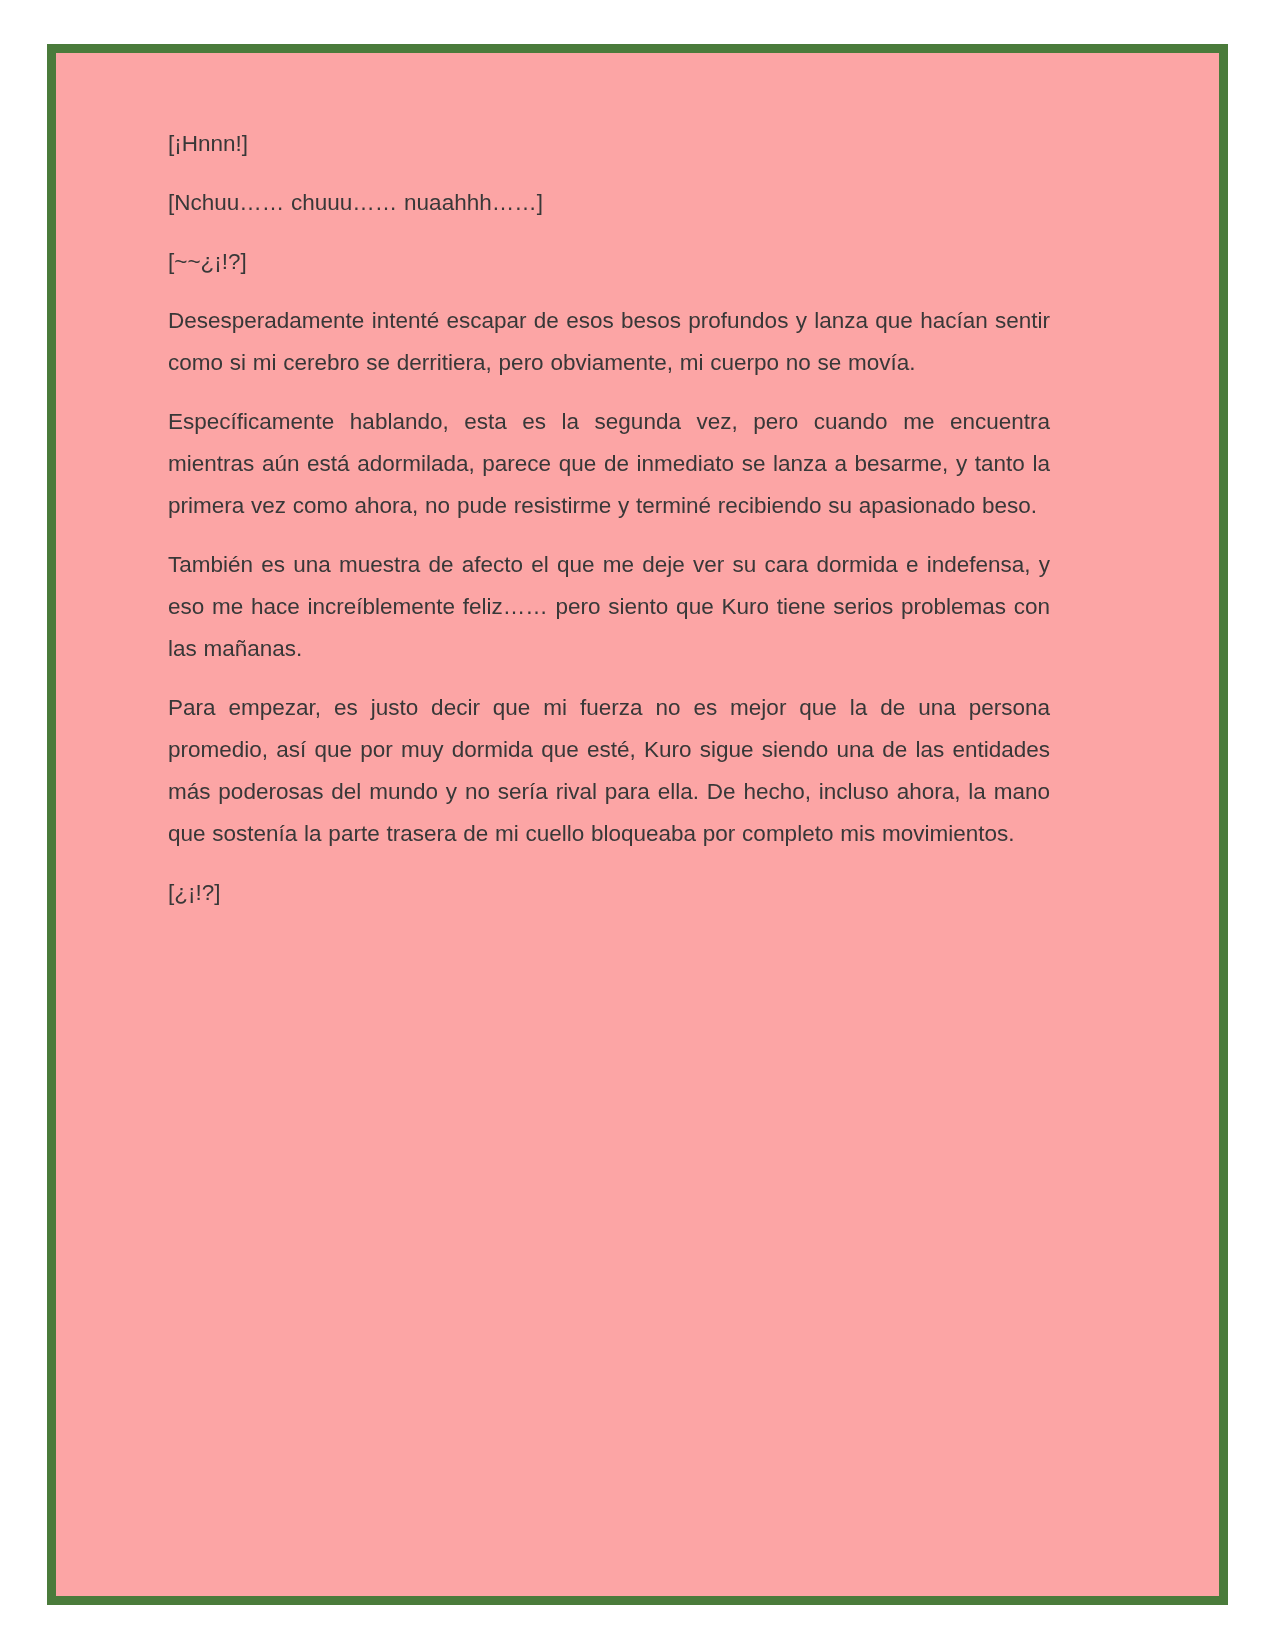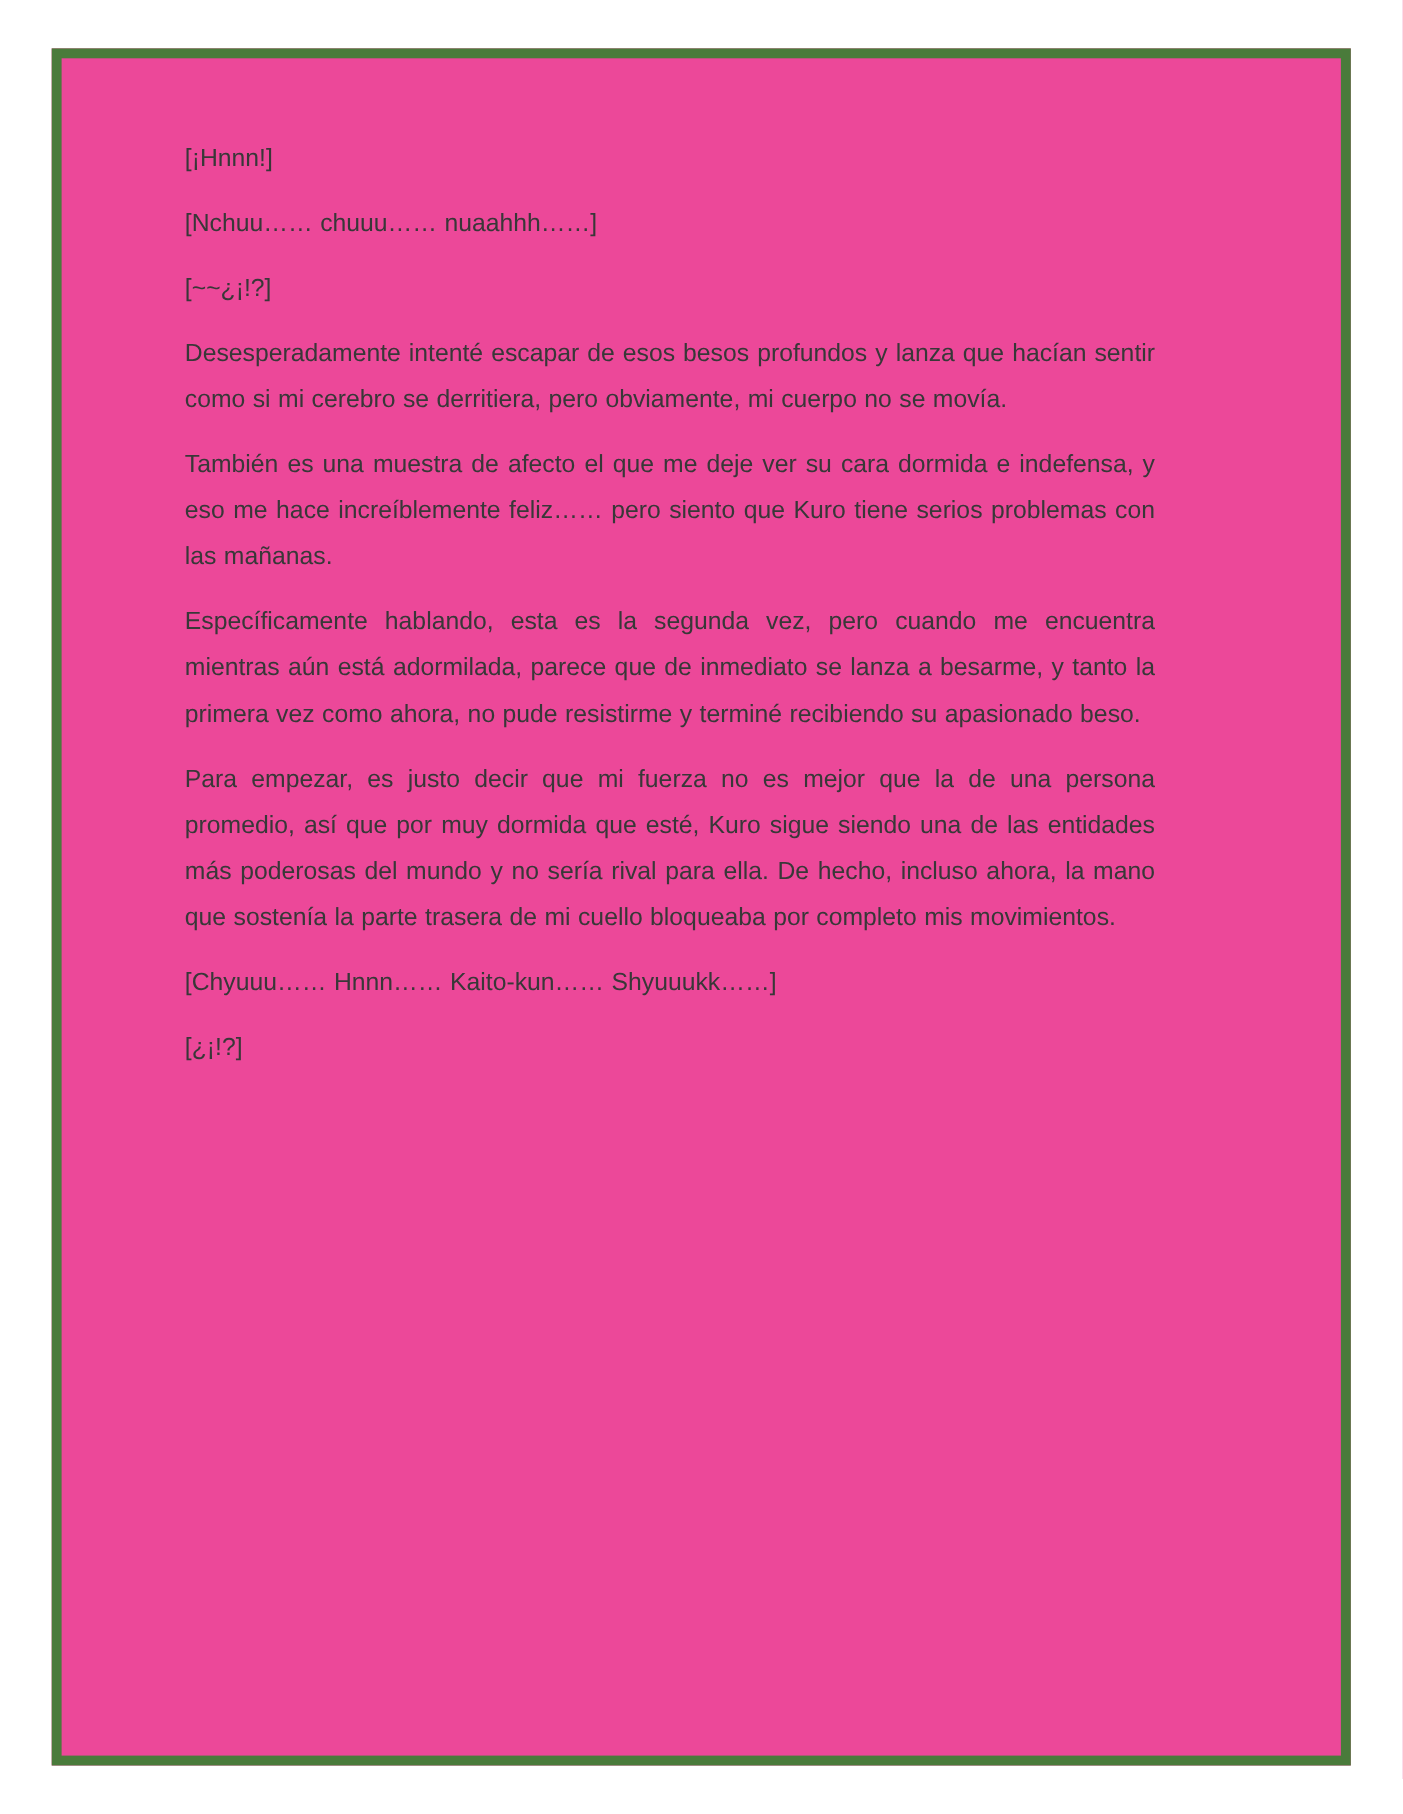--- a/index.html
+++ b/index.html
@@ -18,21 +18,21 @@
     inset: 0;
     background: #ffffff;
   }
   .frame {
     position: absolute;
     left: 47px;
     top: 44px;
     right: 47px;
     bottom: 44px;
     border: 9px solid #4a7b3b;
-    background: #ec4899;
+    background: #fca5a5;
     box-sizing: border-box;
     overflow: hidden;
   }
   .content {
     position: absolute;
     top: 70px;
     left: 112px;
     width: 882px;
     color: #383838;
     font-size: 22.5px;
@@ -51,20 +51,19 @@
 </head>
 <body>
 
 <div class="page">
   <div class="frame" style="border-color: rgb(74, 123, 59);">
     <div class="content" style="color: rgb(56, 56, 56);">
         <p class="short">[¡Hnnn!]</p>
         <p class="short">[Nchuu…… chuuu…… nuaahhh……]</p>
         <p class="short">[~~¿¡!?]</p>
         <p class="">Desesperadamente intenté escapar de esos besos profundos y lanza que hacían sentir como si mi cerebro se derritiera, pero obviamente, mi cuerpo no se movía.</p>
+        <p class="">Específicamente hablando, esta es la segunda vez, pero cuando me encuentra mientras aún está adormilada, parece que de inmediato se lanza a besarme, y tanto la primera vez como ahora, no pude resistirme y terminé recibiendo su apasionado beso.</p>
         <p class="">También es una muestra de afecto el que me deje ver su cara dormida e indefensa, y eso me hace increíblemente feliz…… pero siento que Kuro tiene serios problemas con las mañanas.</p>
-        <p class="">Específicamente hablando, esta es la segunda vez, pero cuando me encuentra mientras aún está adormilada, parece que de inmediato se lanza a besarme, y tanto la primera vez como ahora, no pude resistirme y terminé recibiendo su apasionado beso.</p>
         <p class="">Para empezar, es justo decir que mi fuerza no es mejor que la de una persona promedio, así que por muy dormida que esté, Kuro sigue siendo una de las entidades más poderosas del mundo y no sería rival para ella. De hecho, incluso ahora, la mano que sostenía la parte trasera de mi cuello bloqueaba por completo mis movimientos.</p>
-        <p class="short">[Chyuuu…… Hnnn…… Kaito-kun…… Shyuuukk……]</p>
         <p class="short">[¿¡!?]</p>
       </div>
   </div>
 </div>
 
 </body></html>

